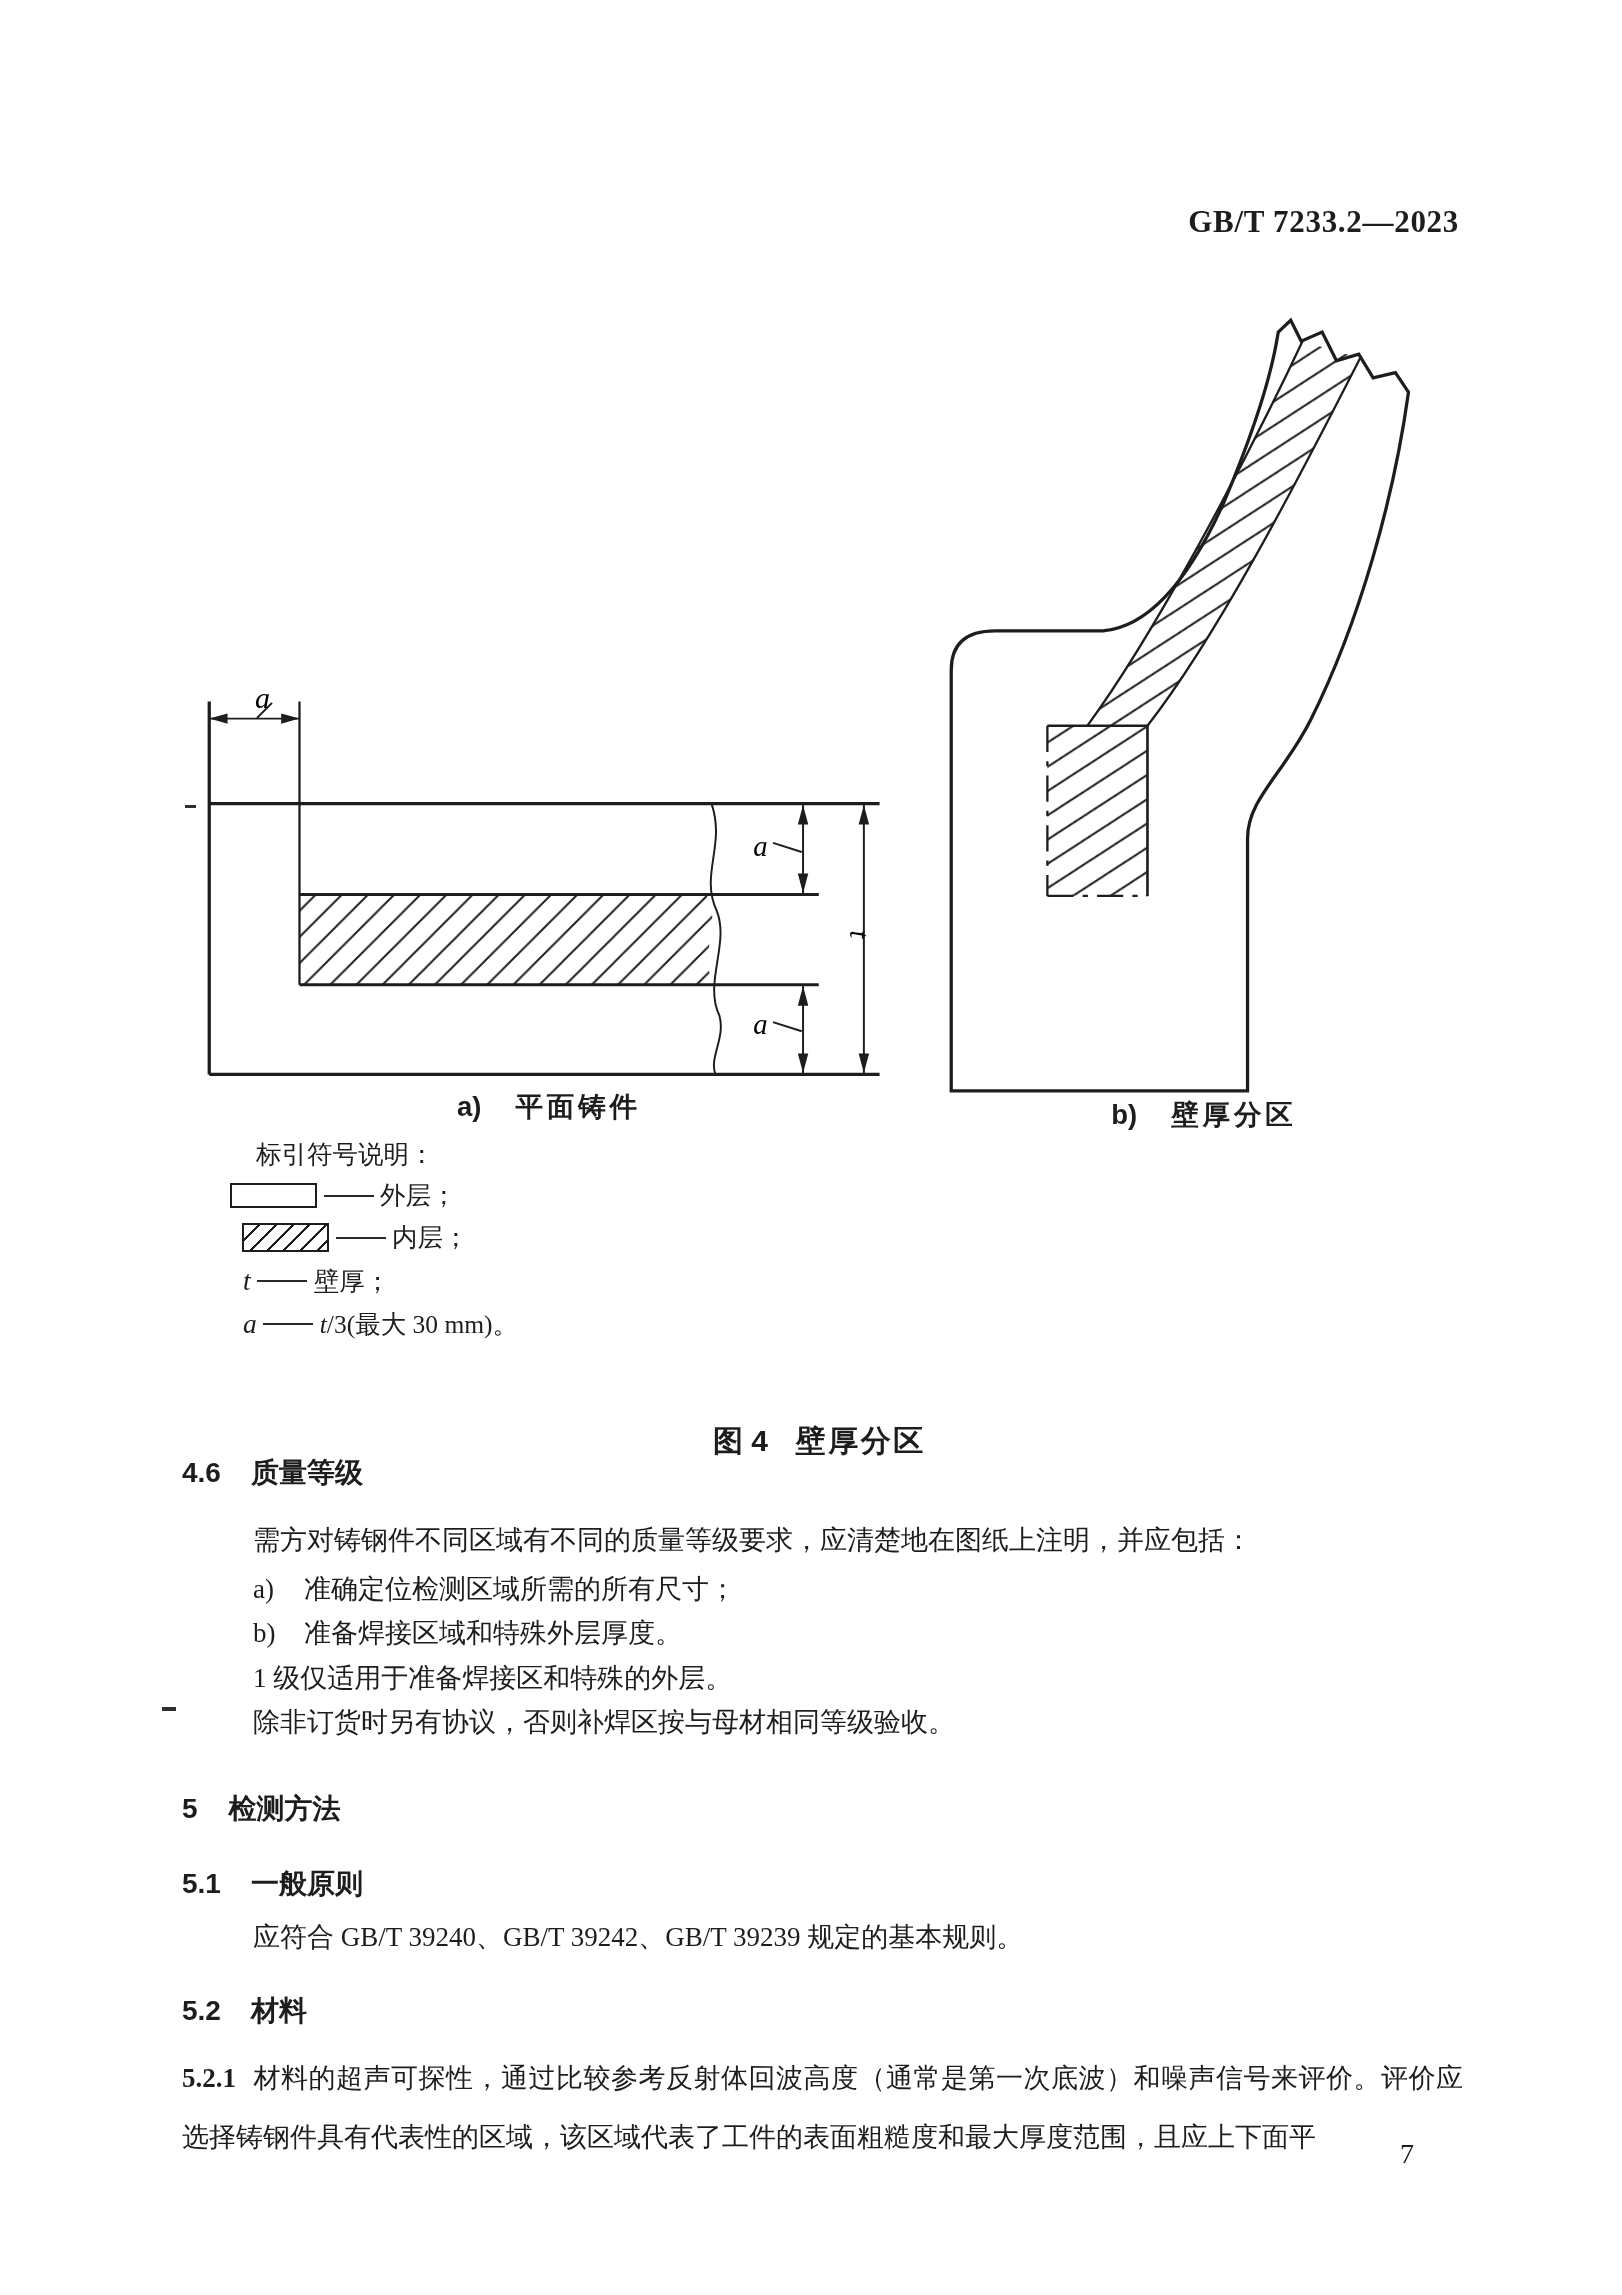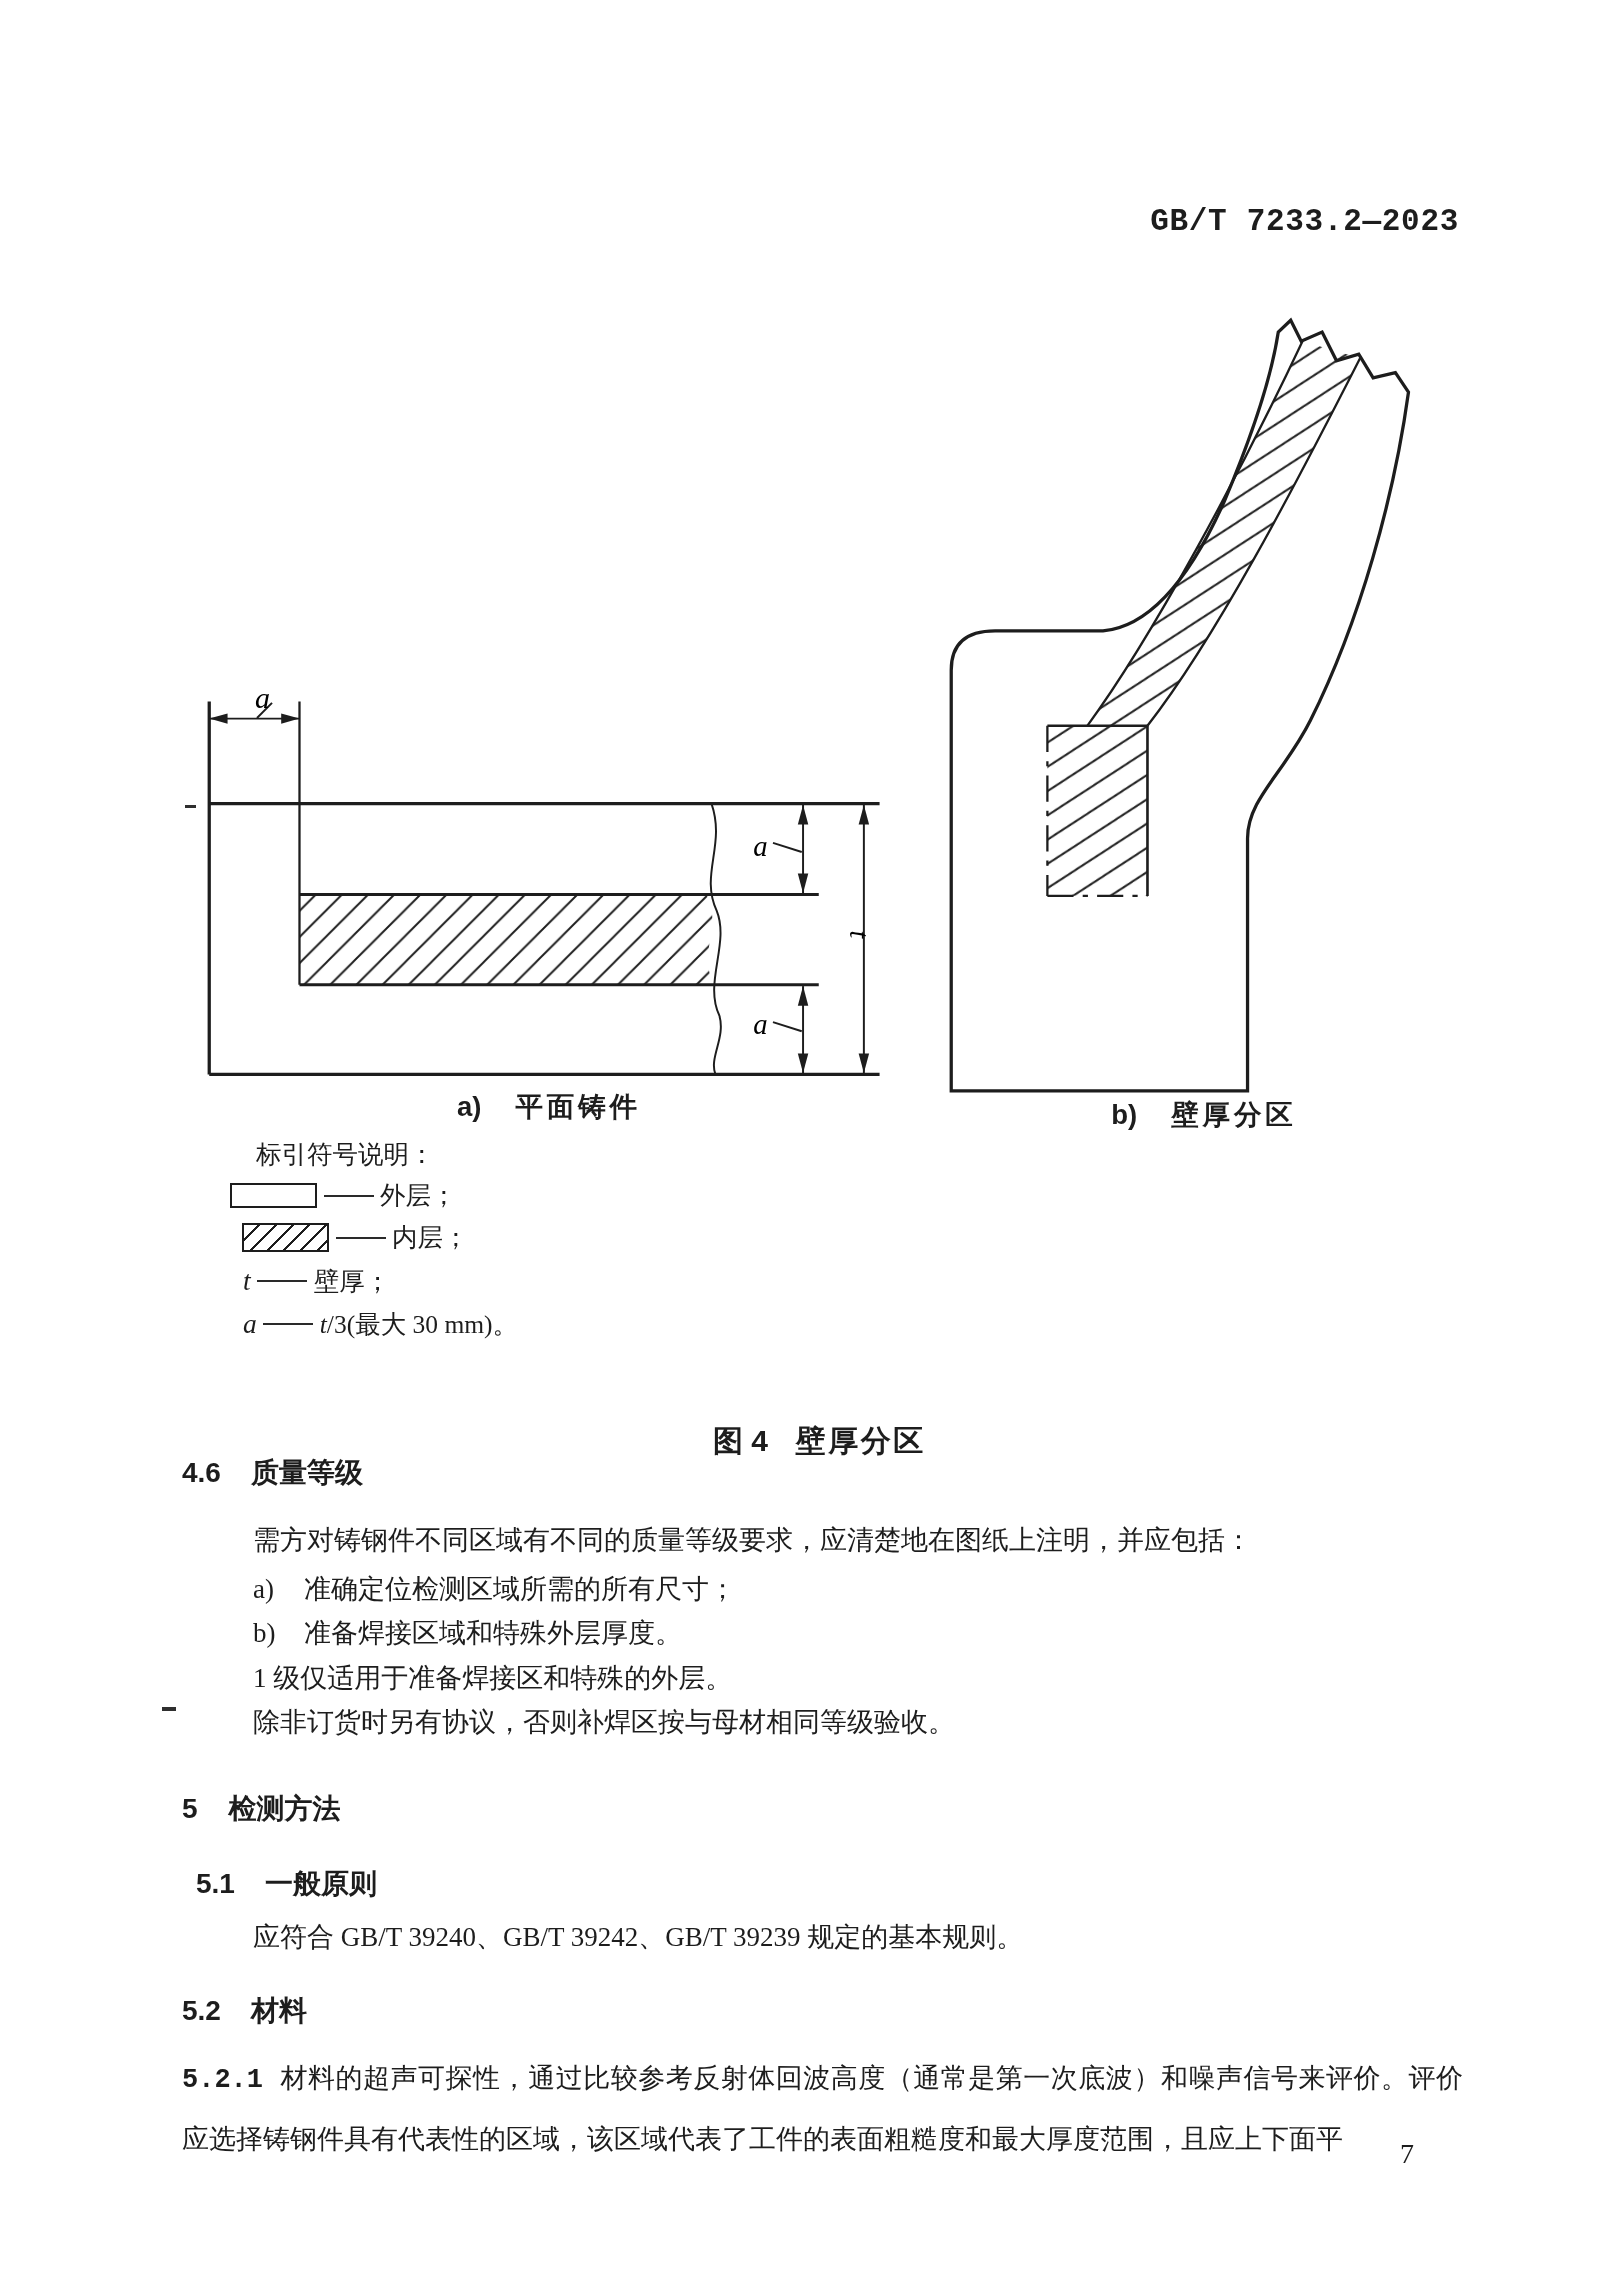--- a/index.html
+++ b/index.html
@@ -2,21 +2,21 @@
 <html style="font-size:10.5px"><head>
 <meta charset="utf-8">
 <style>
   html,body{margin:0;padding:0;}
   body{
     width:1622px;height:2295px;position:relative;background:#ffffff;
     font-family:"Liberation Serif","DejaVu Serif",serif;color:#1d1d1d;
     overflow:hidden;
   }
   .abs{position:absolute;}
-  .sans{font-family:Liberation Mono, monospace;}
+  .sans{font-family:Liberation Serif, serif;}
   .bold{font-weight:bold;}
   .ital{font-style:italic;}
   .body-text{font-size:27px;line-height:42px;white-space:nowrap;}
   .wrap{white-space:normal;}
   .heading{font-size:28px;font-weight:bold;font-family:"Liberation Sans","DejaVu Sans",sans-serif;white-space:nowrap;}
   .doc-number{font-size:31px;letter-spacing:0.7px;}
   .caption{font-size:27.5px;font-weight:bold;font-family:"Liberation Sans","DejaVu Sans",sans-serif;text-align:center;white-space:nowrap;}
   .caption .cap-text{letter-spacing:3.9px;margin-left:34px;}
   .fig-title{font-size:30px;font-weight:bold;font-family:"Liberation Sans","DejaVu Sans",sans-serif;text-align:center;margin-top:44px;}
   .legend-row{display:flex;align-items:center;}
@@ -170,21 +170,21 @@
 </div>
 
 <div class="abs body-text" style="left:253px;top:1657px;">1 级仅适用于准备焊接区和特殊的外层。</div>
 
 <div class="abs body-text" style="left:253px;top:1701px;">除非订货时另有协议，否则补焊区按与母材相同等级验收。</div>
 
 <div class="abs heading" style="left:182px;top:1790px;">
   <span style="margin-right:31px;">5</span><span>检测方法</span>
 </div>
 
-<div class="abs heading" style="left:196px;top:1865px;">
+<div class="abs heading" style="left:182px;top:1865px;">
   <span class="num-gap">5.1</span><span>一般原则</span>
 </div>
 
 <div class="abs body-text" style="left:253px;top:1916px;">应符合 GB/T 39240、GB/T 39242、GB/T 39239 规定的基本规则。</div>
 
 <div class="abs heading" style="left:182px;top:1992px;">
   <span class="num-gap">5.2</span><span>材料</span>
 </div>
 
 <div class="abs body-text wrap" style="left:182px;top:2049px;width:1281px;line-height:59px;text-align:justify;">

